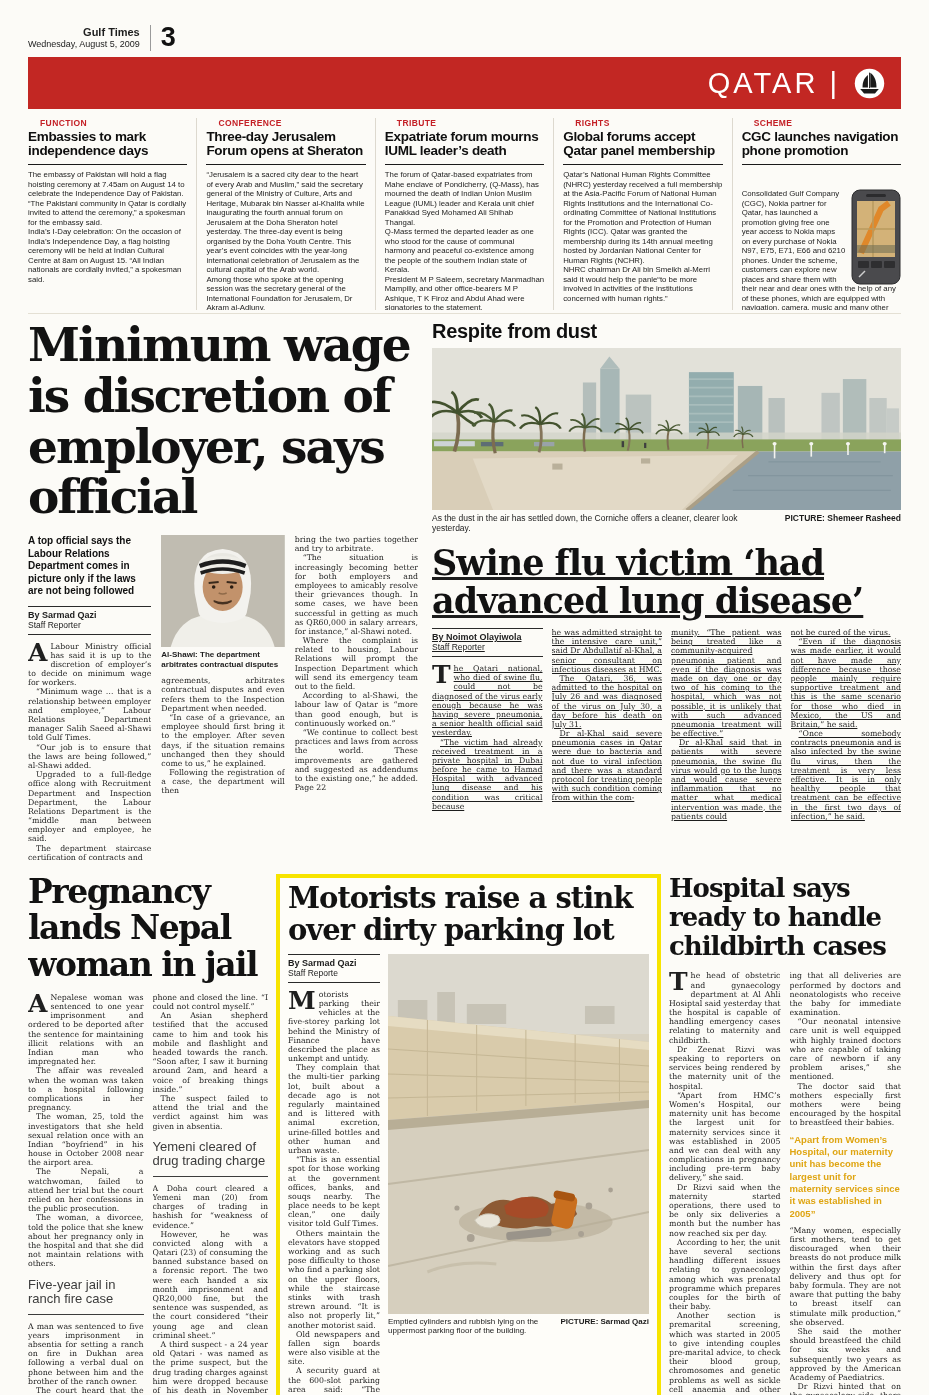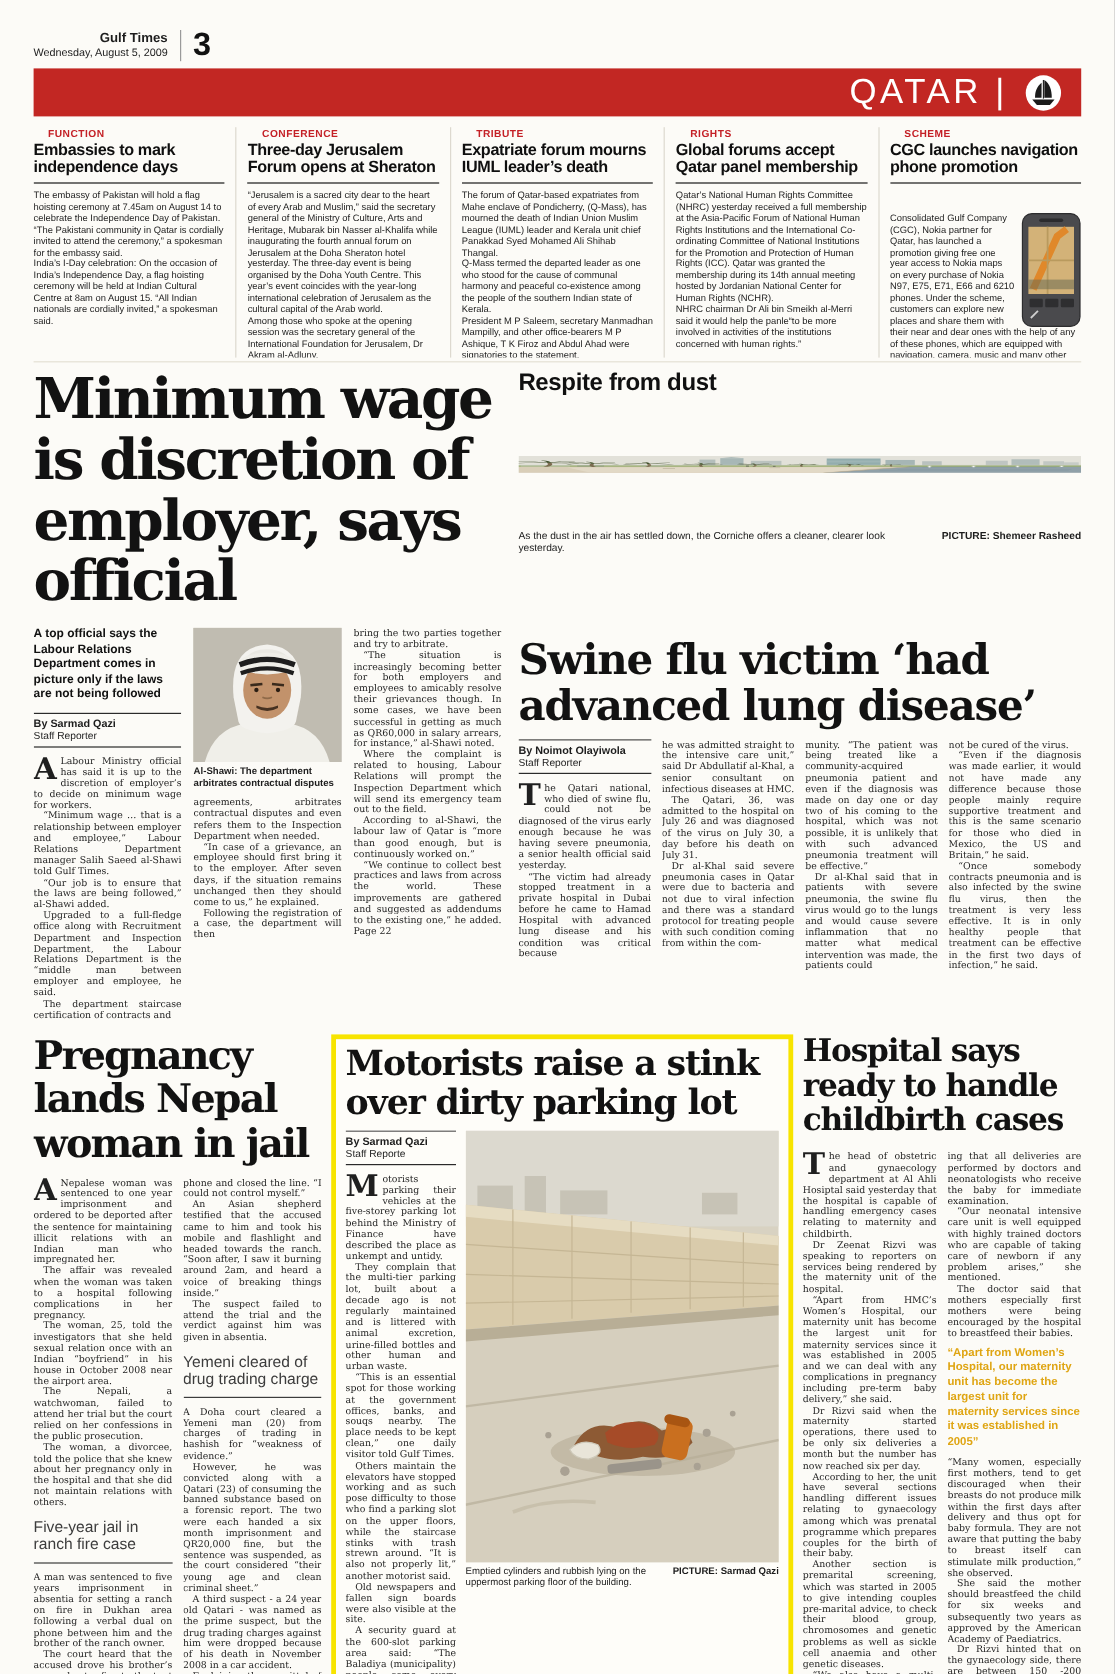--- a/index.html
+++ b/index.html
@@ -6,21 +6,21 @@
 html,body{background:#9a9a9a;}
 .page{width:929px;height:1395px;background:#fcfbf7;font-family:"Liberation Sans",sans-serif;color:#1d1d1d;position:relative;overflow:hidden;padding:0 28px;margin:0 auto;}
 
 .masthead{padding-top:22px;display:flex;justify-content:flex-start;align-items:center;gap:10px;}
 .mh-text{text-align:right;line-height:1.15;}
 .mh-paper{font-weight:bold;font-size:11px;display:block;}
 .mh-date{font-size:9px;color:#222;display:block;}
 .mh-divider{width:1px;height:26px;background:#9a9a9a;}
 .mh-page{font-size:27px;font-weight:bold;color:#111;}
 
-.banner{margin-top:4px;height:40px;background:#c22723;display:flex;align-items:center;justify-content:flex-end;padding-right:16px;gap:14px;}
+.banner{margin-top:4px;height:52px;background:#c22723;display:flex;align-items:center;justify-content:flex-end;padding-right:16px;gap:14px;}
 .banner-title{color:#fff;font-size:29px;letter-spacing:3px;font-weight:400;}
 .dhow{width:31px;height:31px;}
 
 .briefs{display:flex;margin-top:9px;height:196px;border-bottom:1px solid #e4e0d4;padding-bottom:3px;}
 .brief{flex:1;padding:0 9px;overflow:hidden;}
 .brief+.brief{border-left:1px solid #ddd9cf;}
 .brief:first-child{padding-left:0;}
 .brief:last-child{padding-right:0;}
 .kicker{color:#c42026;font-weight:bold;font-size:8.5px;letter-spacing:.4px;padding-left:12px;}
 .brief h3{font-size:13.5px;line-height:1.05;letter-spacing:-.3px;color:#0f0f0f;border-bottom:1.5px solid #1a1a1a;padding:2px 0 6px;margin-bottom:5px;}
@@ -36,26 +36,26 @@
 .bl-role{font-size:8.5px;display:block;color:#222;}
 .col{flex:1;overflow:hidden;}
 
 .mid{display:flex;gap:14px;margin-top:6px;height:546px;}
 .main-story{width:390px;overflow:hidden;}
 .main-hl{font-size:47px;line-height:1.08;letter-spacing:-2px;}
 .main-body{display:flex;gap:10px;margin-top:12px;height:330px;overflow:hidden;}
 .deck{font-size:10px;font-weight:bold;line-height:1.25;color:#111;margin-bottom:8px;}
 .portrait{width:100%;height:112px;display:block;}
 .pcaption{font-size:8px;font-weight:bold;line-height:1.2;margin:3px 0 7px;}
-.right-zone{flex:1;display:flex;flex-direction:column;overflow:hidden;gap:44px;}
+.right-zone{flex:1;display:flex;flex-direction:column;overflow:hidden;}
 .photo-title{font-size:20px;font-weight:bold;letter-spacing:-.3px;color:#101010;}
 .corniche{width:100%;height:188px;margin-top:5px;display:block;}
 .photo-cap{display:flex;justify-content:space-between;gap:12px;font-size:8.5px;padding-top:3px;color:#1c1c1c;}
 .photo-credit{font-weight:bold;white-space:nowrap;}
-.swine{margin-top:27px;}
+.swine{margin-top:11px;text-decoration:underline;}
 .swine-hl{font-size:35px;line-height:1.07;letter-spacing:-1px;}
 .swine-body{display:flex;gap:9px;margin-top:9px;height:238px;overflow:hidden;}
 
 .bottom{display:flex;gap:8px;margin-top:8px;height:548px;}
 .pregnancy{width:240px;overflow:hidden;}
 .preg-hl{font-size:33px;line-height:1.1;letter-spacing:-1.5px;}
 .preg-body{display:flex;gap:9px;margin-top:10px;height:425px;overflow:hidden;}
 .subhead{font-size:13px;line-height:1.12;color:#3c3c3c;font-weight:400;border-bottom:1px solid #3c3c3c;padding-bottom:7px;margin:9px 0 7px;}
 .motorists{width:385px;border:4px solid #f7e400;padding:5px 8px 6px;overflow:hidden;background:#fefdf9;}
 .mot-hl{font-size:29px;line-height:1.1;letter-spacing:-1px;}
@@ -337,21 +337,21 @@
       <article class="swine">
         <h1 class="hl swine-hl">Swine flu victim ‘had advanced lung disease’</h1>
         <div class="swine-body">
           <div class="col">
             <div class="byline">
               <span class="bl-name">By Noimot Olayiwola</span>
               <span class="bl-role">Staff Reporter</span>
             </div>
             <div class="btext dc">
                 <p>The Qatari national, who died of swine flu, could not be diagnosed of the virus early enough because he was having severe pneumonia, a senior health official said yesterday.</p>
-                <p>“The victim had already stopped treatment in a private hospital in Dubai before he came to Hamad Hospital with advanced lung disease and his condition was critical because</p>
+                <p>“The victim had already received treatment in a private hospital in Dubai before he came to Hamad Hospital with advanced lung disease and his condition was critical because</p>
               </div>
           </div>
           <div class="col btext">
               <p>he was admitted straight to the intensive care unit,” said Dr Abdullatif al-Khal, a senior consultant on infectious diseases at HMC.</p>
               <p>The Qatari, 36, was admitted to the hospital on July 26 and was diagnosed of the virus on July 30, a day before his death on July 31.</p>
               <p>Dr al-Khal said severe pneumonia cases in Qatar were due to bacteria and not due to viral infection and there was a standard protocol for treating people with such condition coming from within the com-</p>
             </div>
           <div class="col btext">
               <p>munity. “The patient was being treated like a community-acquired pneumonia patient and even if the diagnosis was made on day one or day two of his coming to the hospital, which was not possible, it is unlikely that with such advanced pneumonia treatment will be effective.”</p>
               <p>Dr al-Khal said that in patients with severe pneumonia, the swine flu virus would go to the lungs and would cause severe inflammation that no matter what medical intervention was made, the patients could</p>

